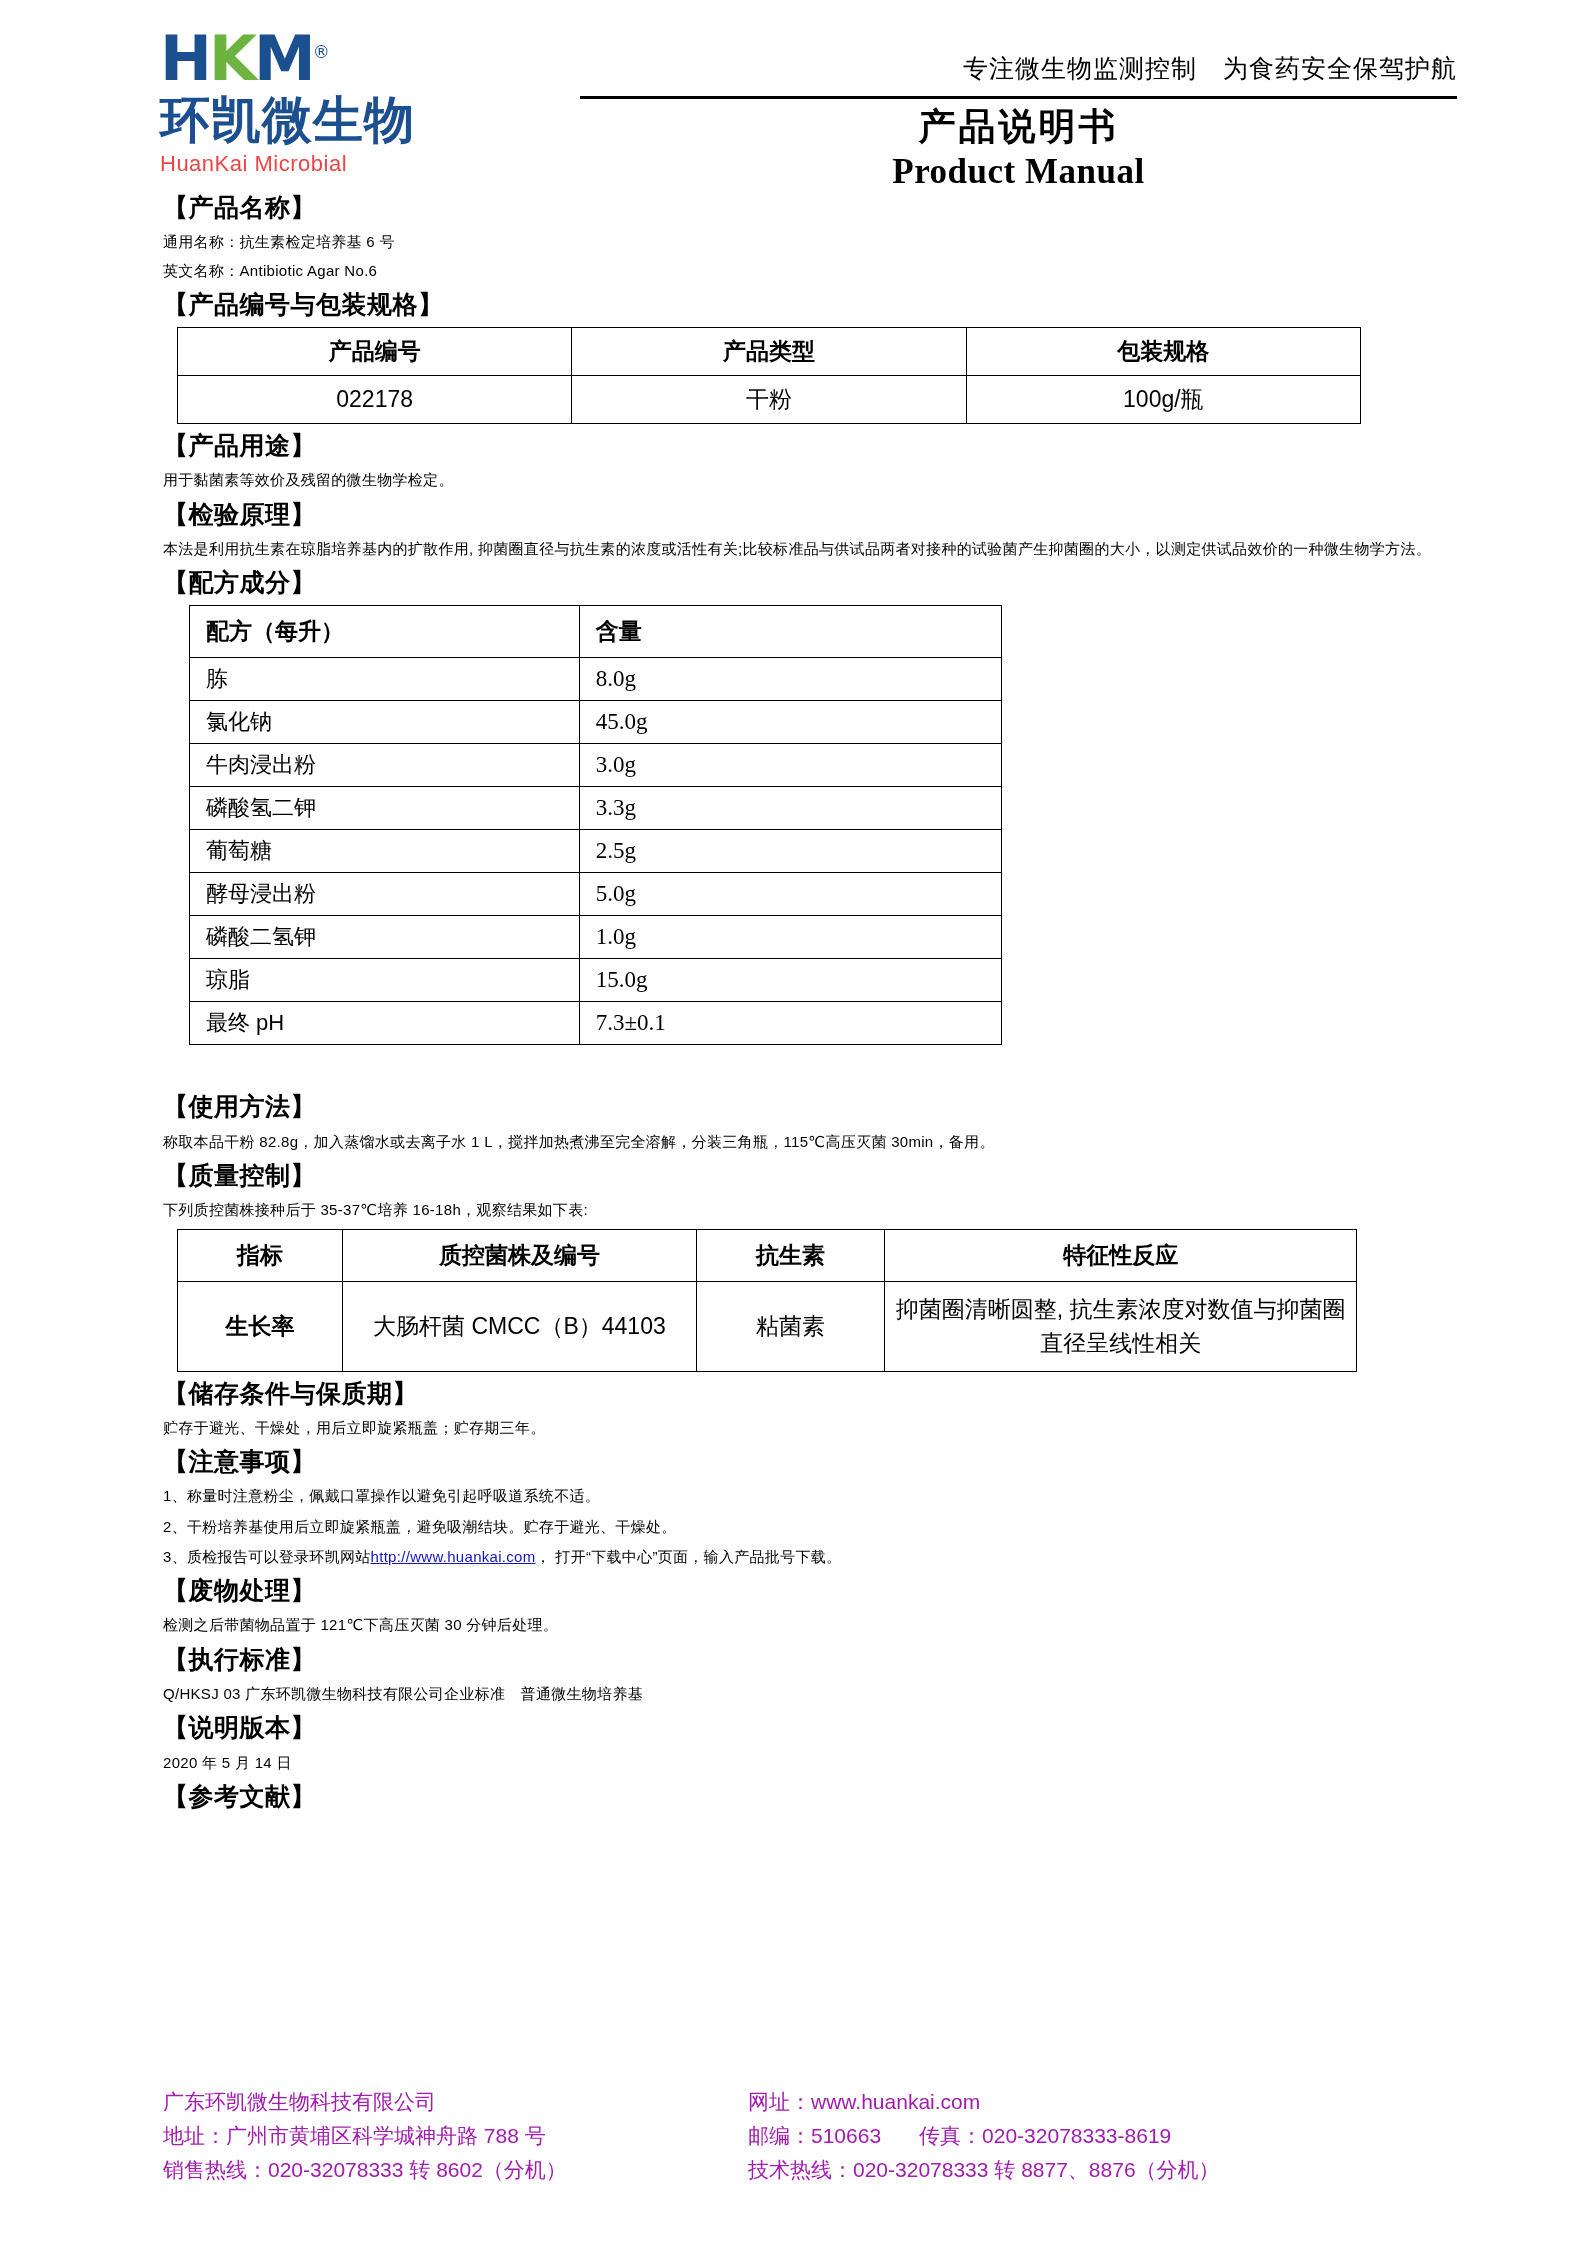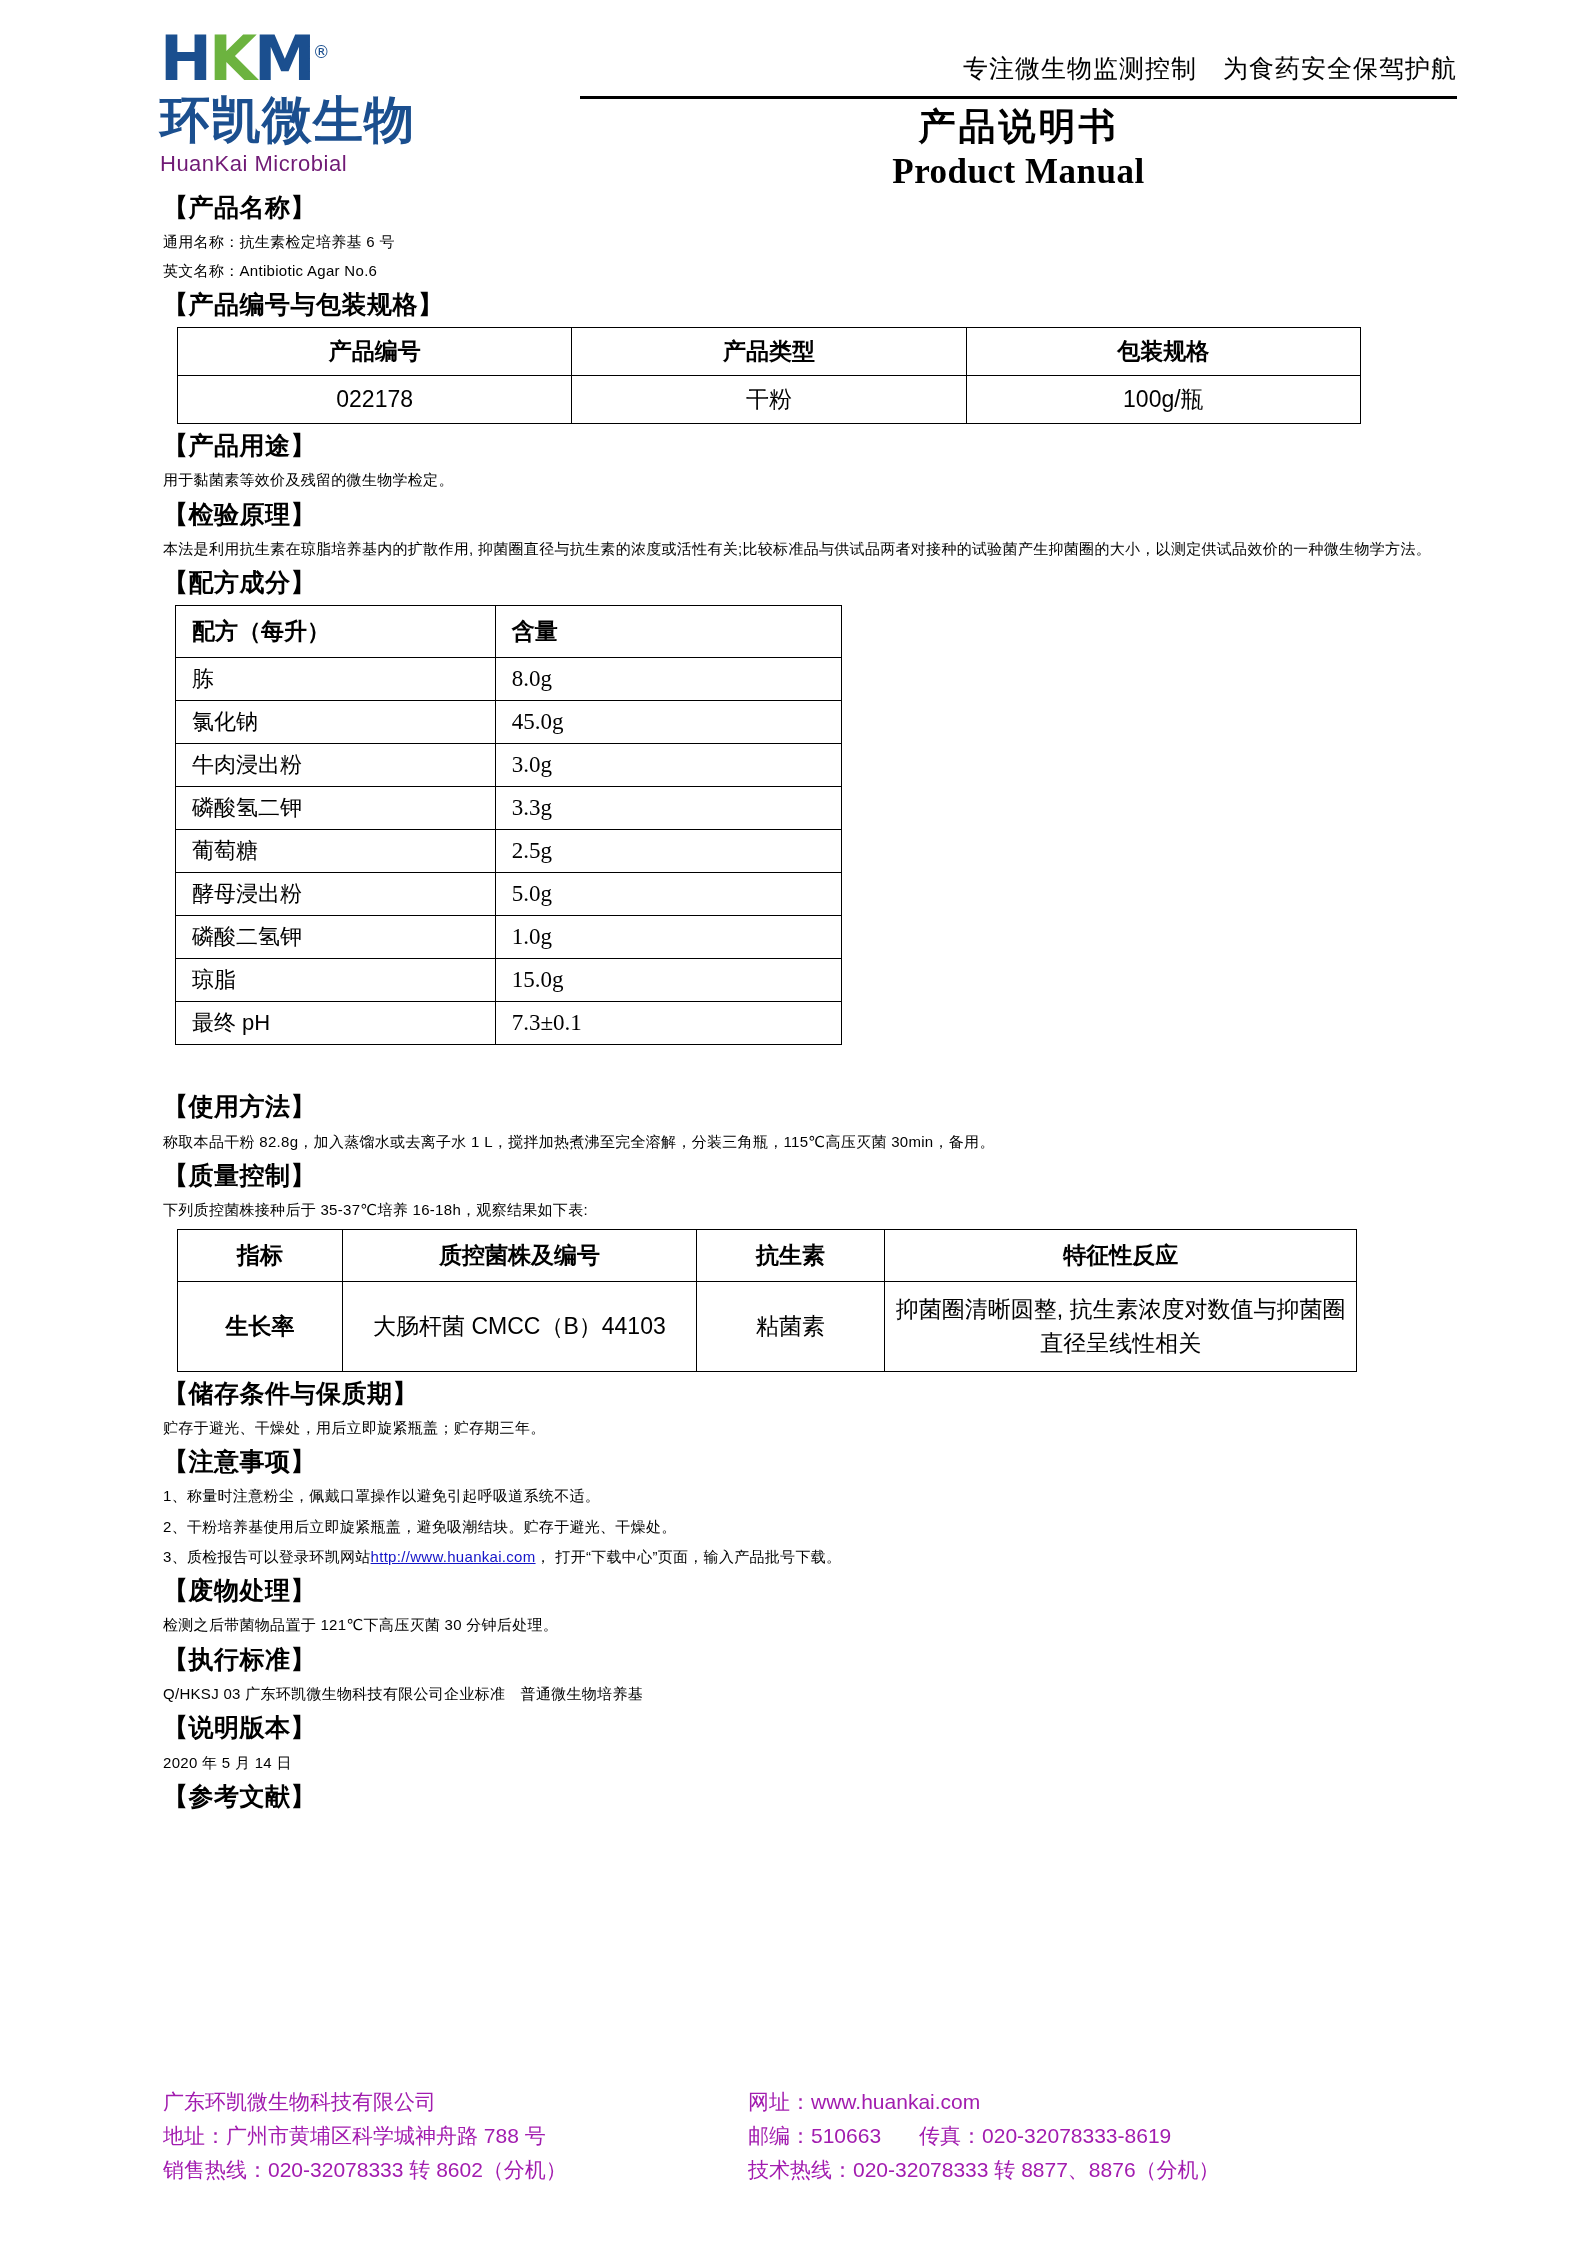--- a/index.html
+++ b/index.html
@@ -54,21 +54,21 @@
   .logo-cn {
     font-size: 50px;
     font-weight: 700;
     color: #1b4f8f;
     letter-spacing: 1px;
     line-height: 1.15;
     margin-top: 2px;
   }
   .logo-en {
     font-size: 22px;
-    color: #701a75;
+    color: #ef4444;
     letter-spacing: 0.5px;
     line-height: 1.2;
     margin-top: 1px;
   }
   .slogan {
     position: absolute;
     right: 130px;
     top: 52px;
     font-size: 25px;
     letter-spacing: 1px;
@@ -151,21 +151,21 @@
     height: 42px;
   }
   .tbl-code td {
     font-size: 23px;
     text-align: center;
     padding: 8px 4px;
     height: 42px;
   }
 
   
-  .tbl-formula { width: 667px; margin-left: 12px; }
+  .tbl-formula { width: 813px; margin-left: 26px; }
   .tbl-formula th {
     font-size: 23px;
     font-weight: 700;
     text-align: left;
     padding: 10px 0 10px 16px;
     height: 46px;
   }
   .tbl-formula td {
     font-size: 22px;
     text-align: left;

